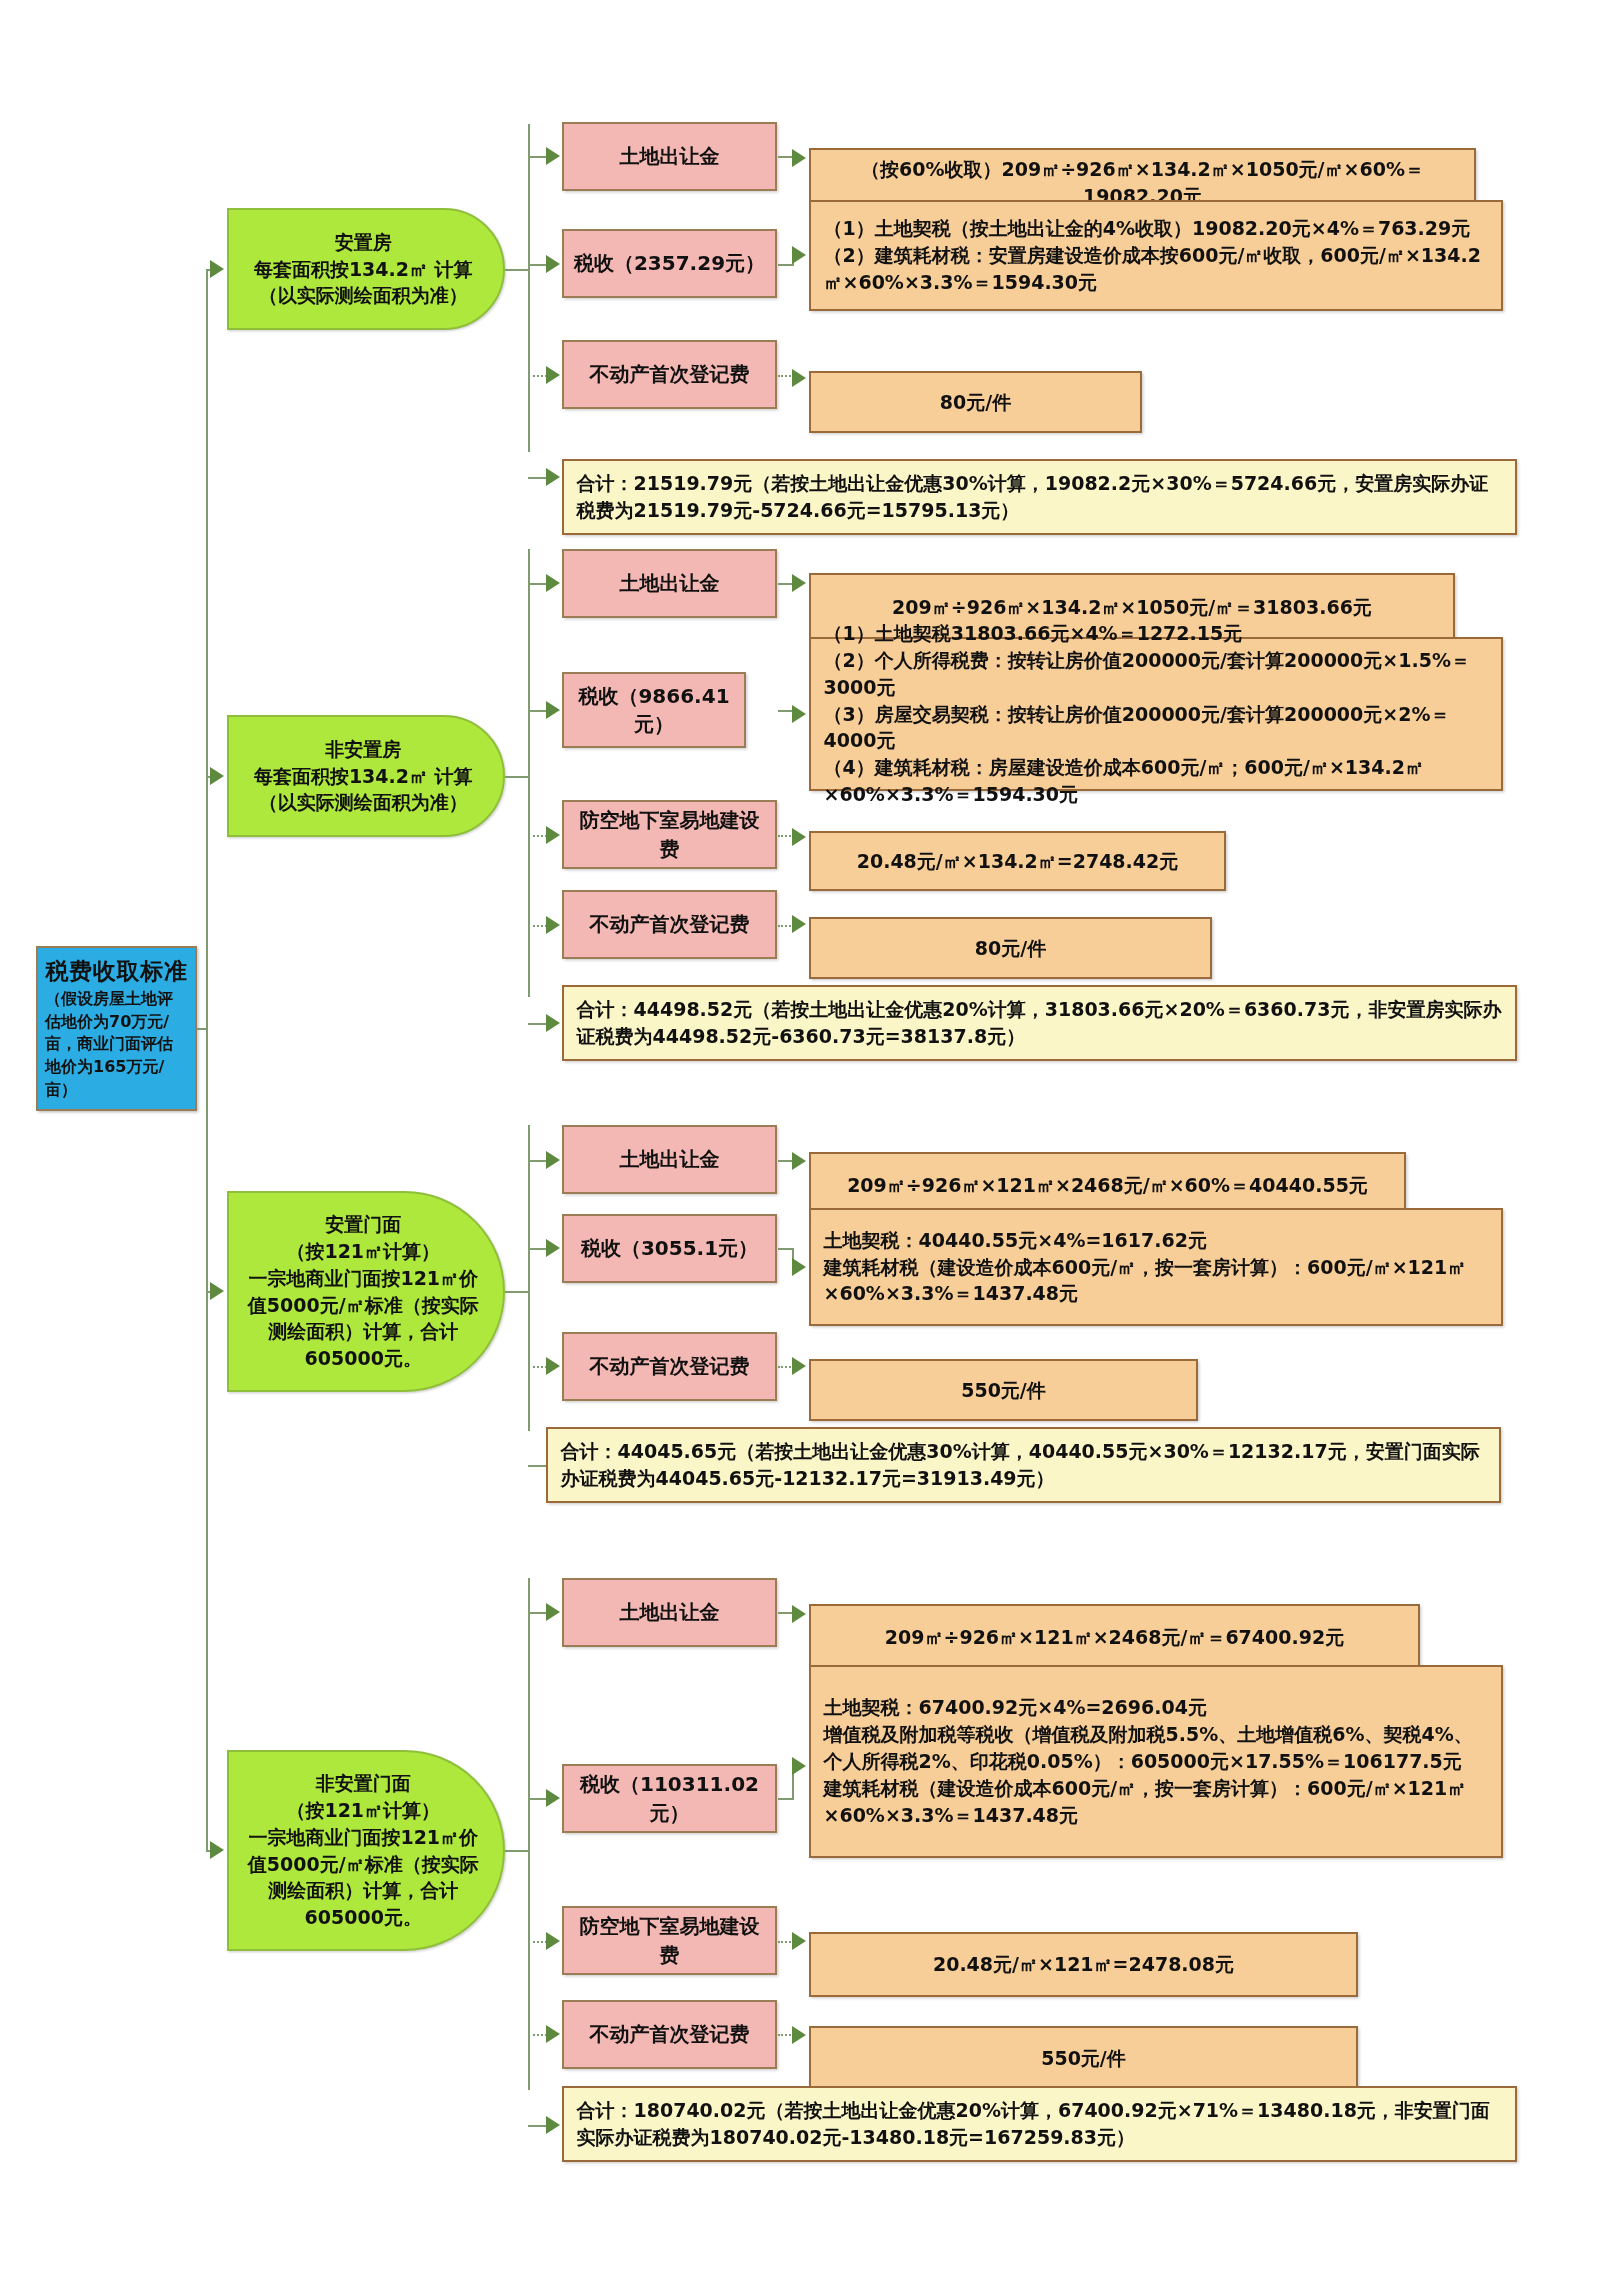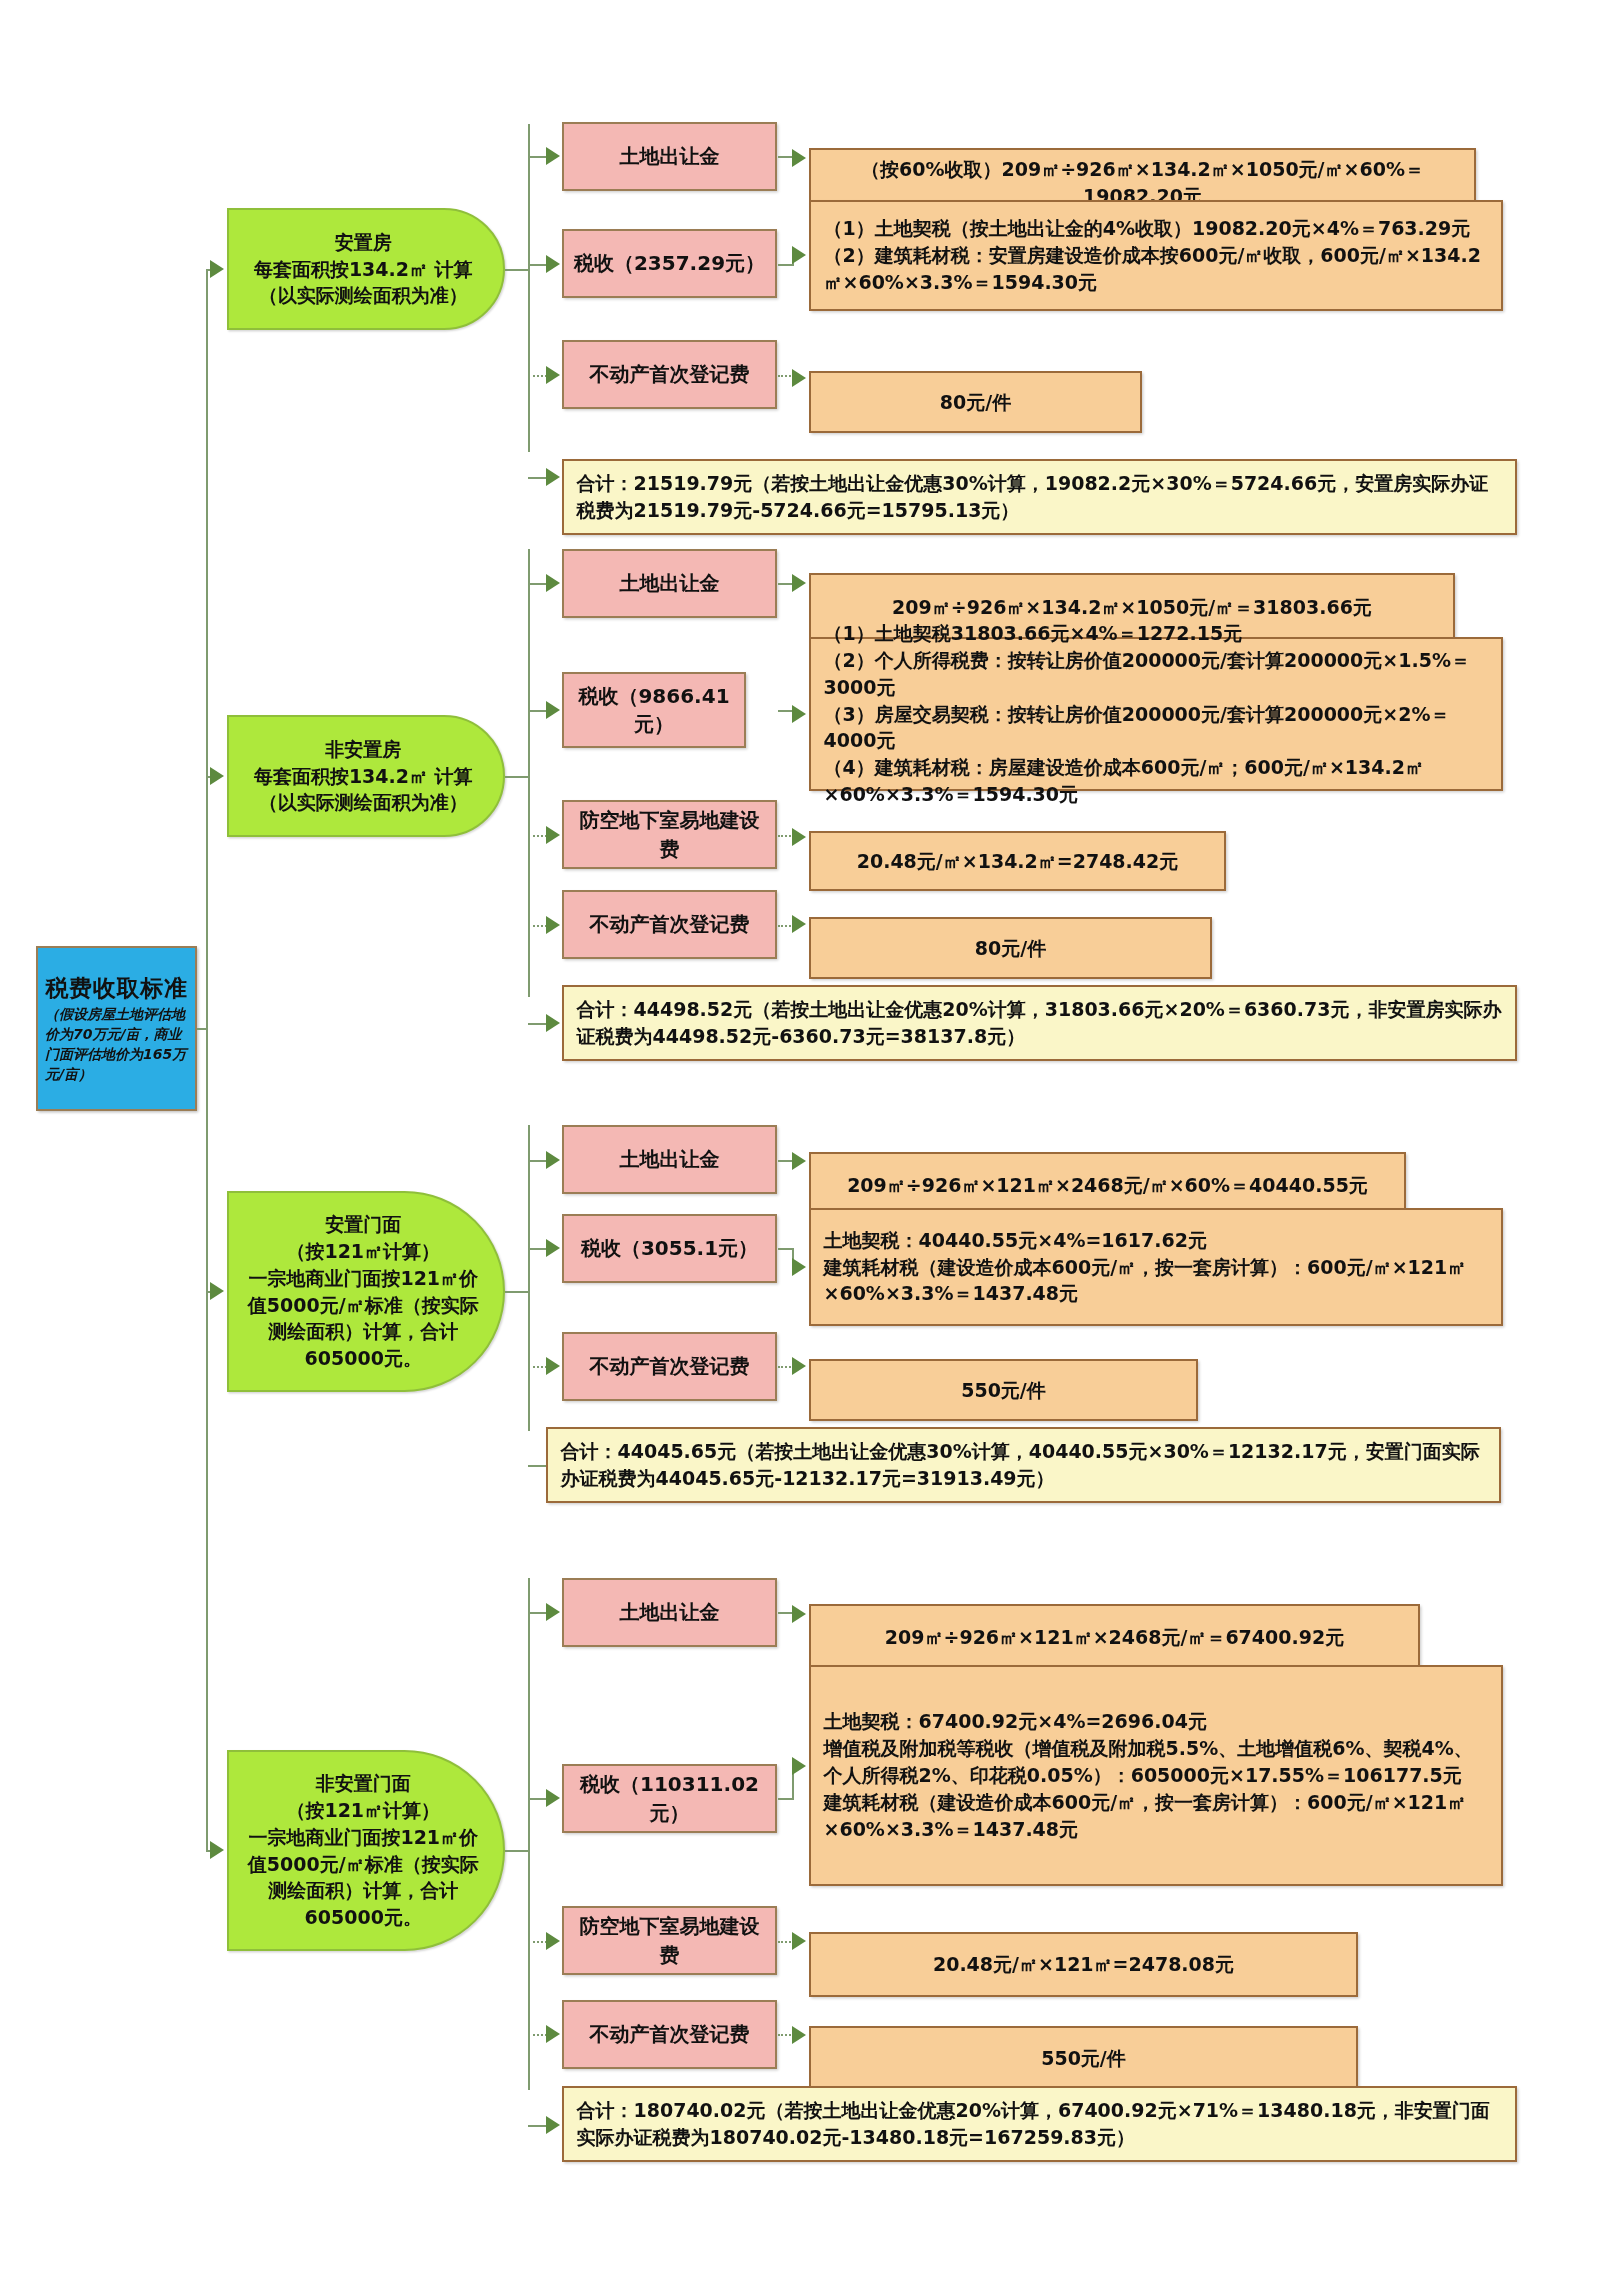--- a/index.html
+++ b/index.html
@@ -25,21 +25,21 @@
   .node .txt{display:block;width:100%;white-space:pre-line;}
 
   
   .root{
     background:#2BADE4;border:2.1px solid #9b7d55;
     box-shadow:2.1px 2.1px 2.8px rgba(0,0,0,.28);
     padding:5.6px 7px;font-size:18px;font-weight:bold;
     flex-direction:column;
   }
   .root .rtitle{font-size:23px;font-weight:bold;letter-spacing:0.7px;display:block;width:100%;}
-  .root .rsub{font-size:14px;font-weight:bold;display:block;width:100%;text-align:left;font-style:italic;}
+  .root .rsub{font-size:16px;font-weight:bold;display:block;width:100%;text-align:left;}
 
   
   .cat{
     background:#AEE83C;border:2.1px solid #8fbf3a;
     border-radius:0 694px 694px 0;
     padding:7px 18px 7px 12.5px;
     font-size:19px;font-weight:bold;
     box-shadow:1.4px 1.4px 2.1px rgba(0,0,0,.16);
   }
 
@@ -248,21 +248,21 @@
       <span class="txt">209㎡÷926㎡×121㎡×2468元/㎡＝67400.92元</span>
     </div>
     <div class="line-h" style="left: 528px; top: 1798px; width: 19.4px;"></div>
     <div class="arrow" style="left: 546px; top: 1789px;"></div>
     <div class="node item" style="left: 562px; top: 1764px; width: 215px; height: 69px;">
       <span class="txt">税收（110311.02元）</span>
     </div>
     <div class="line-h" style="left: 778px; top: 1798px; width: 16px;"></div>
     <div class="line-v" style="left: 792px; top: 1766px; height: 33px;"></div>
     <div class="arrow" style="left: 792px; top: 1757px;"></div>
-    <div class="node detail" style="left: 809px; top: 1665px; width: 694px; height: 221px;">
+    <div class="node detail" style="left: 809px; top: 1665px; width: 694px; height: 193px;">
       <span class="txt">土地契税：67400.92元×4%=2696.04元
 增值税及附加税等税收（增值税及附加税5.5%、土地增值税6%、契税4%、个人所得税2%、印花税0.05%）：605000元×17.55%＝106177.5元
 建筑耗材税（建设造价成本600元/㎡，按一套房计算）：600元/㎡×121㎡×60%×3.3%＝1437.48元</span>
     </div>
     <div class="line-h dot" style="left: 528px; top: 1941px; width: 19.4px;"></div>
     <div class="arrow" style="left: 546px; top: 1932px;"></div>
     <div class="node item" style="left: 562px; top: 1906px; width: 215px; height: 69px;">
       <span class="txt">防空地下室易地建设费</span>
     </div>
     <div class="line-h dot" style="left: 778px; top: 1941px; width: 16px;"></div>

